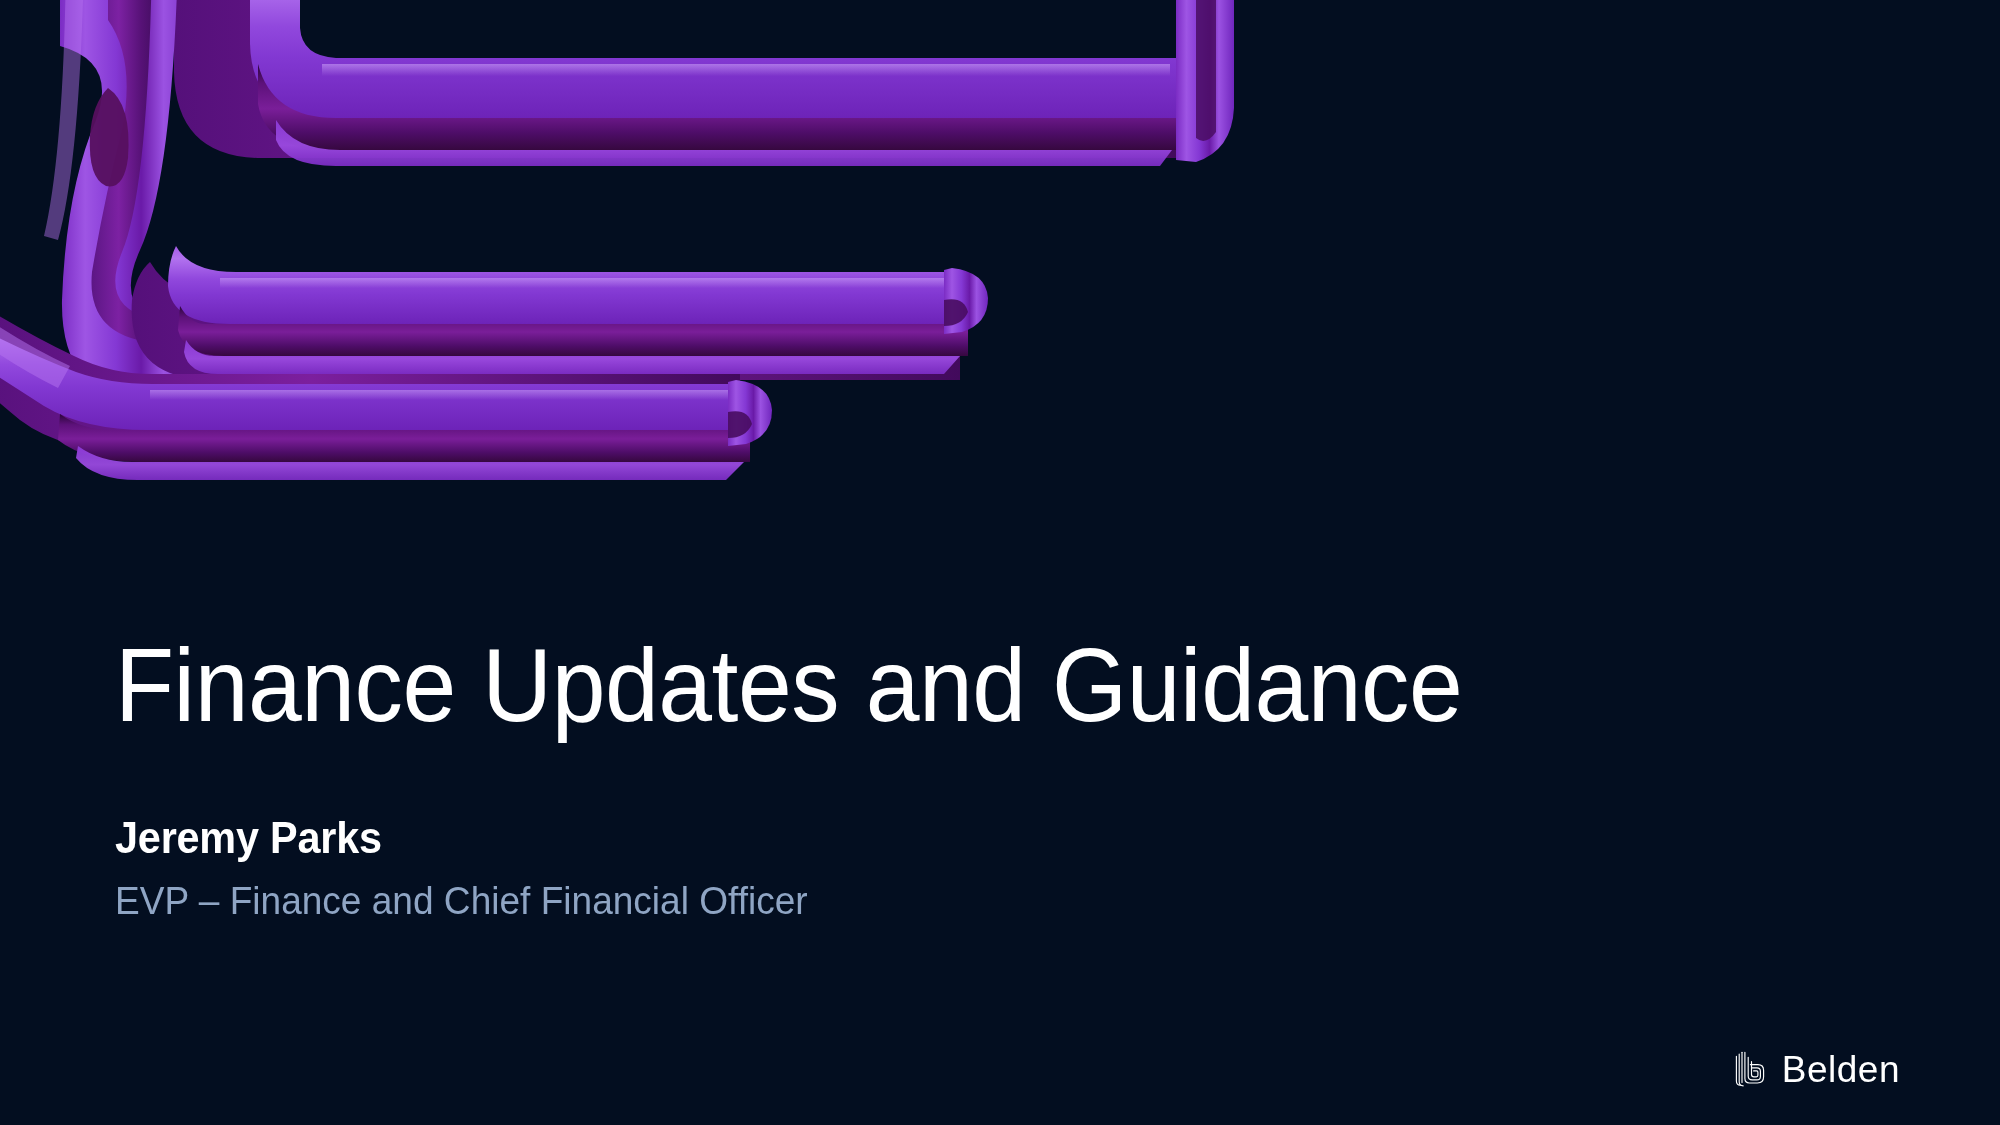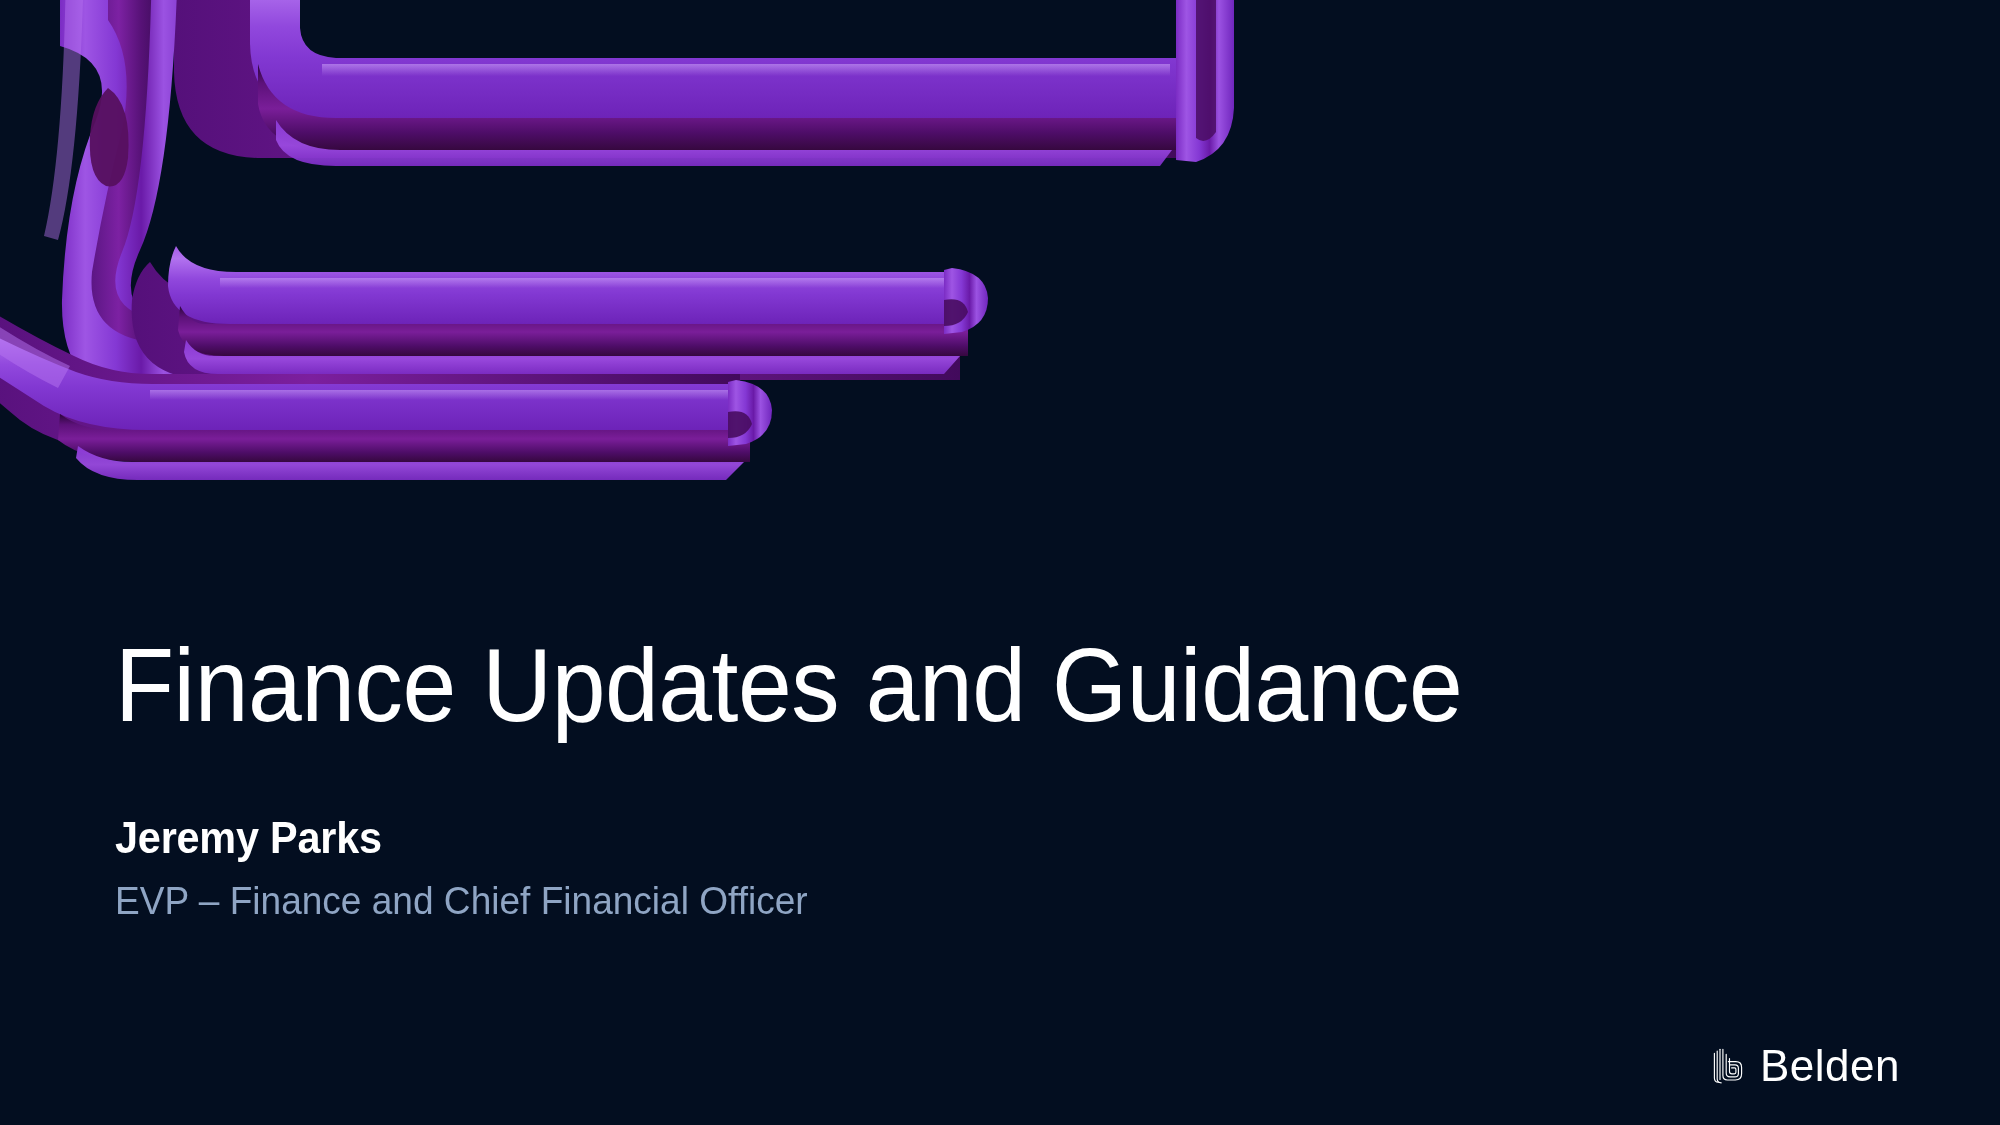--- a/index.html
+++ b/index.html
@@ -80,21 +80,21 @@
     right:100px;
     bottom:37px;
     display:flex;
     align-items:center;
     gap:14px;
   }
   #brand-mark { width:34px; height:38px; display:block; flex:0 0 auto; }
   #brand-wordmark {
     color:#ffffff;
     font-family:"Liberation Sans Narrow","Liberation Sans", sans-serif;
-    font-size:44px;
+    font-size:37px;
     font-weight:300;
     letter-spacing:0.5px;
     line-height:1;
   }
 </style>
 </head>
 <body>
 
 <div id="slide">
 

